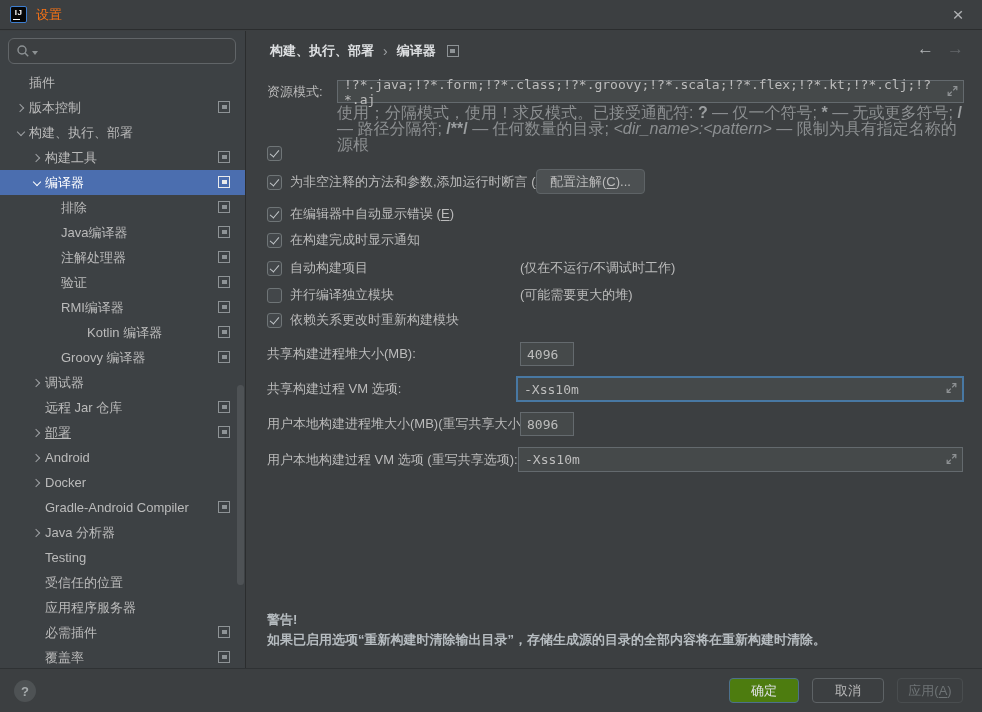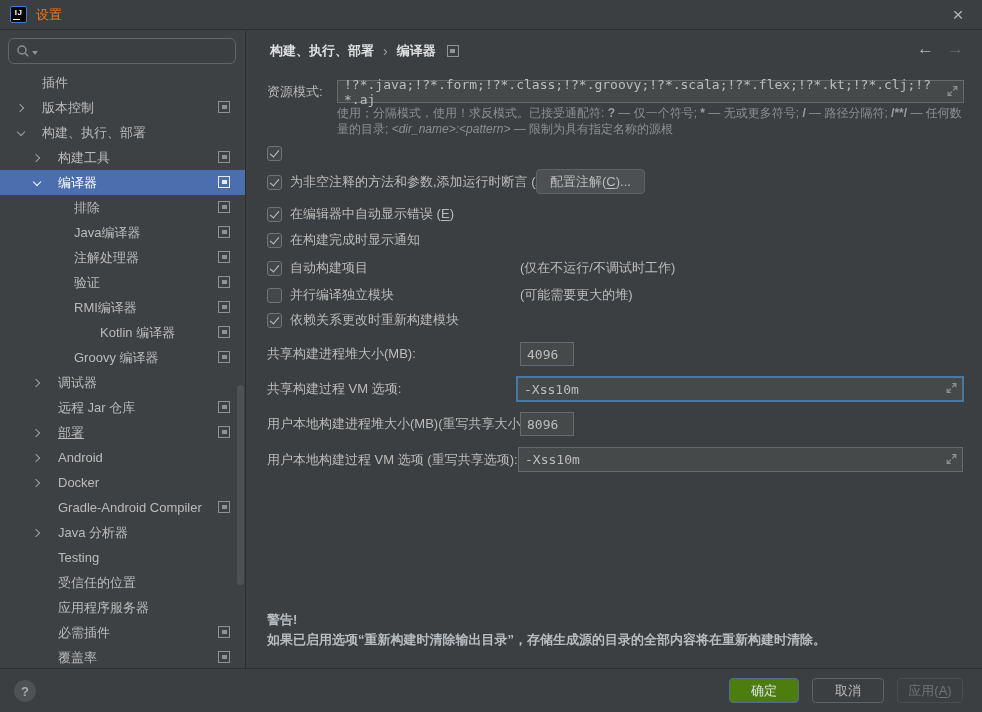--- a/index.html
+++ b/index.html
@@ -36,21 +36,21 @@
   .search-caret { width:0; height:0; border-left:3px solid transparent; border-right:3px solid transparent;
     border-top:4px solid #8c9193; margin-left:2px; margin-top:4px; }
   .tree { position:absolute; top:39px; left:0; right:0; }
   .tree-row { height:25px; display:flex; align-items:center; position:relative; cursor:pointer; }
   .tree-row.selected { background:#4b6eaf; color:#ffffff; }
   .tree-row.selected .chev { border-color:#ffffff; }
   .chev-slot { width:16px; height:16px; flex:0 0 16px; display:flex; align-items:center; justify-content:center; }
   .chev { width:6px; height:6px; border-right:1.6px solid #9da0a3; border-bottom:1.6px solid #9da0a3; }
   .chev.right { transform:rotate(-45deg); margin-left:-2px; }
   .chev.down  { transform:rotate(45deg); margin-top:-2px; }
-  .tree-label { white-space:nowrap;margin-left:13px; }
+  .tree-label { white-space:nowrap; }
   .mini-icon { position:absolute; right:15px; top:6px; width:12px; height:12px;
     border:1px solid #8e9396; display:flex; align-items:center; justify-content:center; }
   .mini-icon::before { content:""; width:5px; height:4px; background:#8e9396; }
   .tree-row.selected .mini-icon { border-color:#e8eaec; }
   .tree-row.selected .mini-icon::before { background:#e8eaec; }
   .side-scrollbar { position:absolute; left:237px; top:354px; width:7px; height:200px;
     background:#5c6164; opacity:.55; border-radius:4px; }
 
   
   .content { position:absolute; left:246px; top:31px; right:0; bottom:44px; background:#3c3f41; }
@@ -63,21 +63,21 @@
   .nav-fwd { color:#63676a; }
 
   .text-field { position:absolute; background:#45494a; border:1px solid #646a6e;
     display:flex; align-items:center; padding:0 6px; color:#bdbdbd; }
   .text-field.focused { border:2px solid #4878a3; }
   .expand-icon { position:absolute; right:5px; top:50%; transform:translateY(-50%); opacity:.85; }
 
   .row-label { position:absolute; left:21px; white-space:nowrap; }
 
   .help-text { position:absolute; left:91px; top:74px; width:632px;
-    font-size:12px; line-height:16px; color:#8c8f91; }
+    font-size:16px; line-height:16px; color:#8c8f91; }
   .help-text .b { font-weight:bold; color:#9b9ea0; }
   .help-text .i { font-style:italic; }
 
   .cb-row { position:absolute; left:21px; height:24px; display:flex; align-items:center; }
   .checkbox { width:15px; height:15px; flex:0 0 15px; background:#43474a; border:1px solid #6f7577;
     border-radius:3px; position:relative; cursor:pointer; }
   .checkbox.checked::after { content:""; position:absolute; left:4px; top:1px; width:4px; height:8px;
     border-right:1.7px solid #c3c7ca; border-bottom:1.7px solid #c3c7ca; transform:rotate(40deg); }
   .cb-label { margin-left:8px; white-space:nowrap; }
   .cb-comment { position:absolute; left:253px; white-space:nowrap; }

